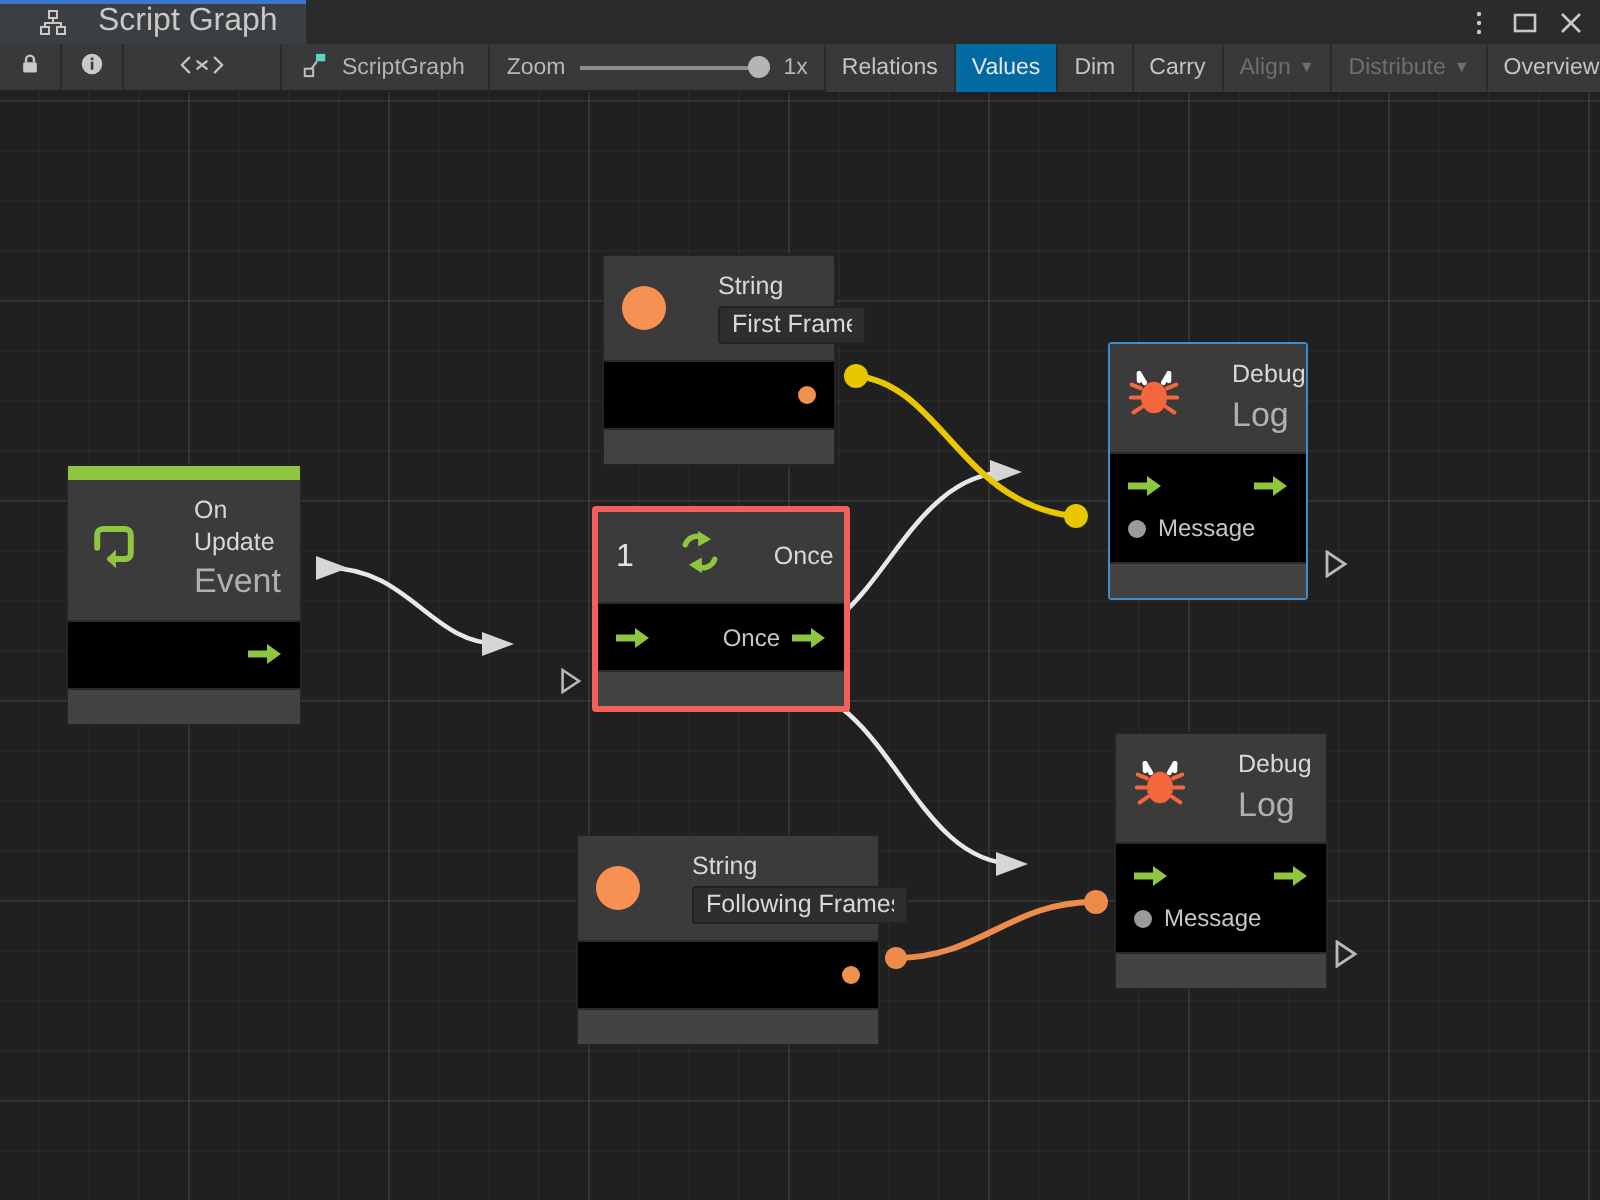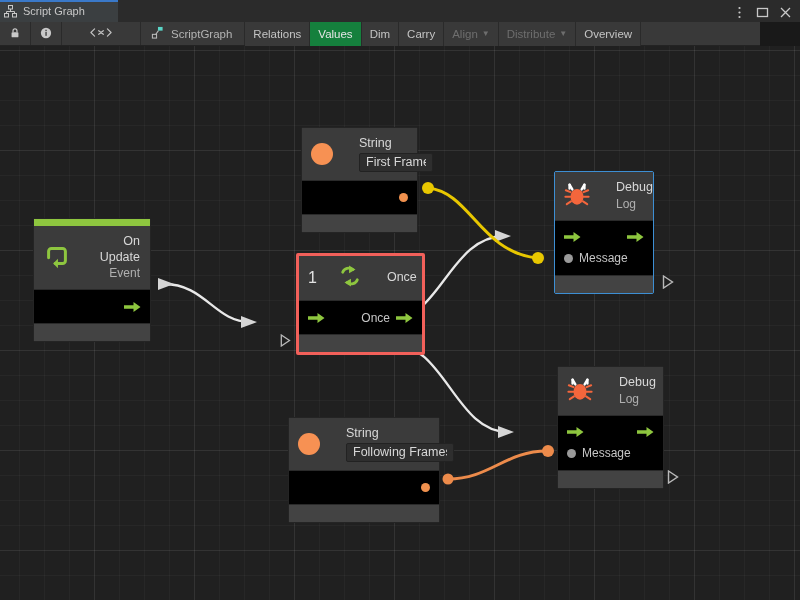--- a/index.html
+++ b/index.html
@@ -12,55 +12,55 @@
   #app { position: relative; width: 800px; height: 600px; }
 
   
   .tabbar {
     position: absolute; left: 0; top: 0; width: 800px; height: 22px;
     background: #2b2b2b;
     display: flex; align-items: stretch;
   }
   .tab {
     position: relative;
-    display: flex; align-items: center; gap: 6px;
-    padding: 0 14px 0 4px;
+    display: flex; align-items: center; gap: 16px;
+    padding: 0 14px 0 20px;
     background: #3b3f41;
-    color: #c8c8c8; font-size: 11px;
+    color: #c8c8c8; font-size: 16px;
     min-width: 118px;
   }
   .tab::before {
     content: ""; position: absolute; left: 0; right: 0; top: 0; height: 2px;
     background: #3a79c9;
   }
   .tab-icon { width: 13px; height: 13px; display: block; }
   .tabbar-spacer { flex: 1; }
   .wincontrols {
     display: flex; align-items: center; gap: 10px;
     padding: 0 8px 0 4px; color: #c8c8c8;
   }
   .wc { width: 13px; height: 13px; display: block; cursor: default; }
 
   
   .toolbar {
-    position: absolute; left: 0; top: 22px; width: 760px; height: 24px;
+    position: absolute; left: 0; top: 22px; width: 692px; height: 24px;
     background: #393939;
     border-bottom: 1px solid #232323;
     display: flex; align-items: stretch;
     font-size: 11.5px; color: #c4c4c4;
   }
   .tb-btn {
     display: flex; align-items: center; justify-content: center;
     padding: 12px 8px;
     border-right: 1px solid #2a2a2a;
     background: #393939;
     white-space: nowrap;
   }
   .tb-btn.icononly { padding: 0 9px; }
-  .tb-btn.active { background: #15803d; color: #e6e6e6; }
+  .tb-btn.active { background: #0369a1; color: #e6e6e6; }
   .tb-btn.dim { color: #6e6e6e; }
   .breadcrumb {
     display: flex; align-items: center; gap: 7px;
     padding: 0 12px 0 10px;
     border-right: 1px solid #2a2a2a;
   }
   .breadcrumb .bc-label { color: #b4b4b4; }
   .zoomwrap {
     display: flex; align-items: center; gap: 7px;
     padding: 0 8px;
@@ -105,21 +105,21 @@
   .n-head {
     display: flex; align-items: center; gap: 26px;
     padding: 8px 10px 8px 9px;
     border-bottom: 1px solid #2a2a2a;
     background: #3b3b3b;
     min-height: 44px;
   }
   .n-head.tall { min-height: 48px; }
   .n-titlebox { display: flex; flex-direction: column; gap: 1px; }
   .n-title { font-size: 12.5px; color: #d8d8d8; line-height: 1.25; }
-  .n-sub   { font-size: 12px; color: #b0b0b0; line-height: 1.25; }
+  .n-sub   { font-size: 17px; color: #b0b0b0; line-height: 1.25; }
   .n-accent { height: 7px; background: #8ec63f; }
 
   .n-body {
     background: #000000;
     border-bottom: 1px solid #2a2a2a;
     padding: 6px 0;
   }
   .n-foot { height: 17px; background: #434343; }
 
   .portrow {
@@ -235,20 +235,28 @@
       <span>
         <svg viewBox="0 0 14 14" width="13" height="13">
           <rect x="7.5" y="1" width="5" height="4" fill="#5ad6c8"></rect>
           <rect x="1.5" y="9" width="4.5" height="4" fill="none" stroke="#bdbdbd" stroke-width="1.1"></rect>
           <path d="M8 5 L5 9.2" stroke="#bdbdbd" stroke-width="1.1" fill="none"></path>
         </svg>
       </span>
       <span class="bc-label">ScriptGraph</span>
     </div>
 
+    <div class="zoomwrap">
+      <span class="zoom-label">Zoom</span>
+      <span class="slider">
+        <span class="slider-track"></span>
+        <span class="slider-knob"></span>
+      </span>
+      <span class="zoom-value">1x</span>
+    </div>
 
     <div class="tb-btn">Relations</div>
     <div class="tb-btn active">Values</div>
     <div class="tb-btn">Dim</div>
     <div class="tb-btn">Carry</div>
     <div class="tb-btn dim">
       <span>Align</span>
       <span class="caret">▼</span>
     </div>
     <div class="tb-btn dim">
@@ -282,21 +290,21 @@
 
       <path d="M428 142 C 470 146, 480 205, 536 212" fill="none" stroke="#e8c700" stroke-width="3"></path>
       <circle cx="428" cy="142" r="6" fill="#e8c700"></circle>
       <circle cx="538" cy="212" r="6" fill="#e8c700"></circle>
 
       <path d="M448 433 C 490 433, 505 405, 547 405" fill="none" stroke="#ed8b4b" stroke-width="3"></path>
       <circle cx="448" cy="433" r="5.5" fill="#ed8b4b"></circle>
       <circle cx="548" cy="405" r="6" fill="#ed8b4b"></circle>
     </svg>
 
-    <div class="node" style="left:33px; top:172px; width:118px;text-align:right;">
+    <div class="node" style="left:33px; top:186px; width:118px;">
       <div class="n-accent"></div>
       <div class="n-head">
         <span class="svgicon">
           <svg viewBox="0 0 30 30" width="28" height="28">
             <path d="M6 17 V10 a3 3 0 0 1 3-3 H21 a3 3 0 0 1 3 3 V20 a3 3 0 0 1 -3 3 H13" fill="none" stroke="#8ec63f" stroke-width="3.2" stroke-linecap="round"></path>
             <path d="M16 18 L11 23 L16 28 z" fill="#8ec63f"></path>
           </svg>
         </span>
         <span class="n-titlebox">
           <span class="n-title">On Update</span>

